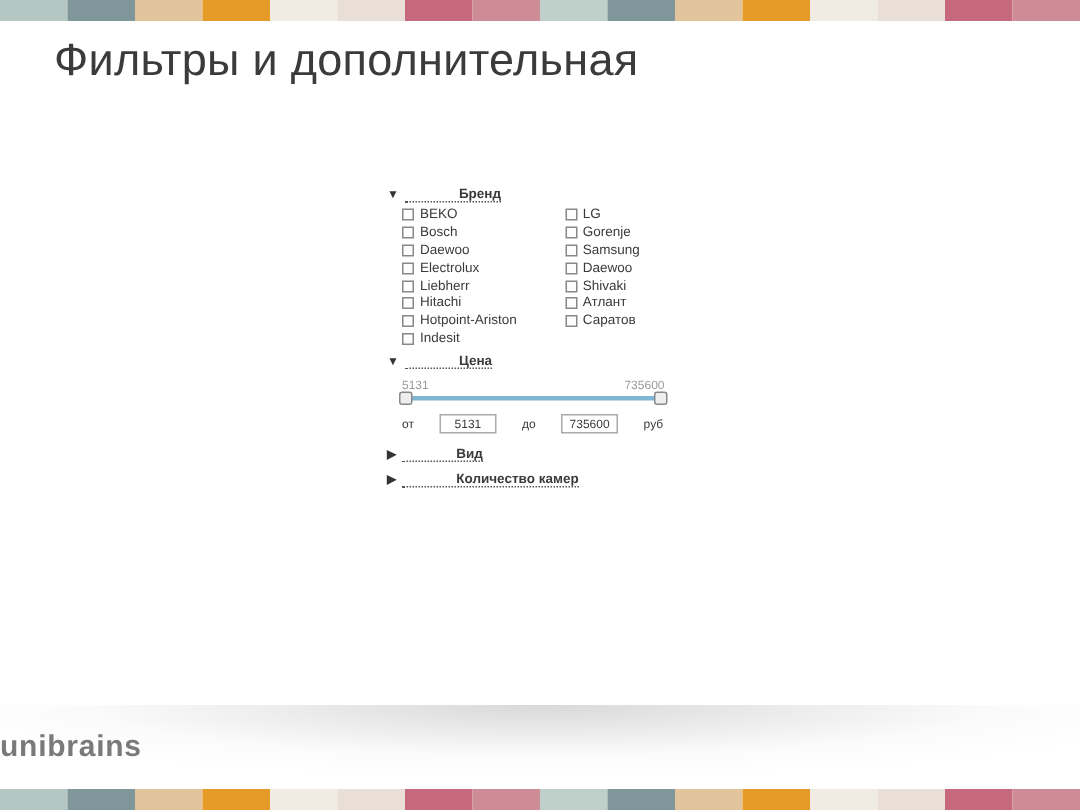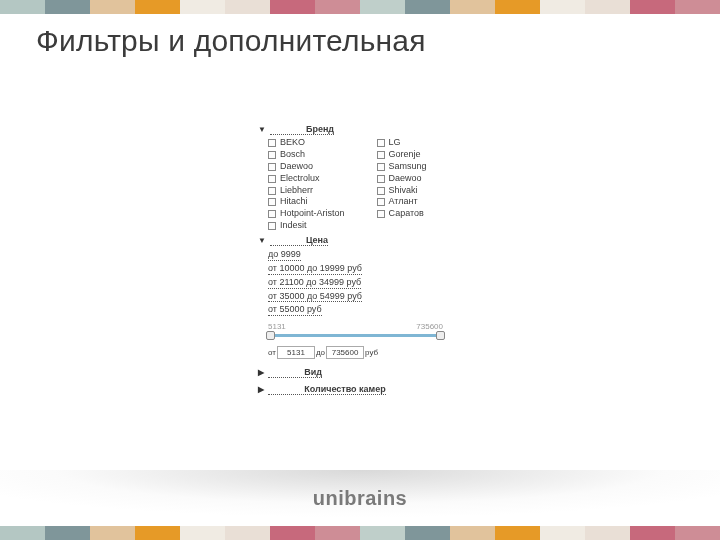--- a/index.html
+++ b/index.html
@@ -126,39 +126,38 @@
     border: 1px solid #888;
     border-radius: 2px;
     box-sizing: border-box;
   }
   .slider-handle.l { left: -2px; }
   .slider-handle.r { right: -2px; }
   .range-inputs {
     margin: 4px 10px 8px 10px;
     display: flex;
     align-items: center;
-    gap: 1px;
+    gap: 17px;
     font-size: 8px;
   }
   .range-inputs .ri-box {
     border: 1px solid #aaa;
     padding: 1px 4px;
     min-width: 28px;
     text-align: center;
     background: #fff;
   }
 
   .footer-band {
     position: absolute;
     left: 0; right: 0;
     bottom: 14px;
     height: 56px;
     display: flex;
     align-items: center;
-    justify-content: center;
     background: radial-gradient(ellipse 60% 85% at 50% 0%, rgba(170,170,170,0.45), rgba(170,170,170,0.05) 70%, rgba(255,255,255,0) 100%);
   }
   .footer-band .brand {
     color: #7a7a7a;
     font-size: 20px;
     font-weight: 600;
     letter-spacing: 0.5px;
   }
 </style>
 </head>
@@ -276,27 +275,20 @@
           <div class="cb"></div>
           <span>Саратов</span>
         </div>
       </div>
   </div>
 
   <div class="section-header">
     <span class="tri">▼</span>
     <span class="sh-label">Цена</span>
   </div>
-  <div class="price-list">
-      <div>до 9999</div>
-      <div>от 10000 до 19999 руб</div>
-      <div>от 21100 до 34999 руб</div>
-      <div>от 35000 до 54999 руб</div>
-      <div>от 55000 руб</div>
-    </div>
 
   <div class="slider-row">
     <span class="slider-lbl left">5131</span>
     <span class="slider-lbl right">735600</span>
     <div class="slider-track"></div>
     <div class="slider-handle l"></div>
     <div class="slider-handle r"></div>
   </div>
 
   <div class="range-inputs">

